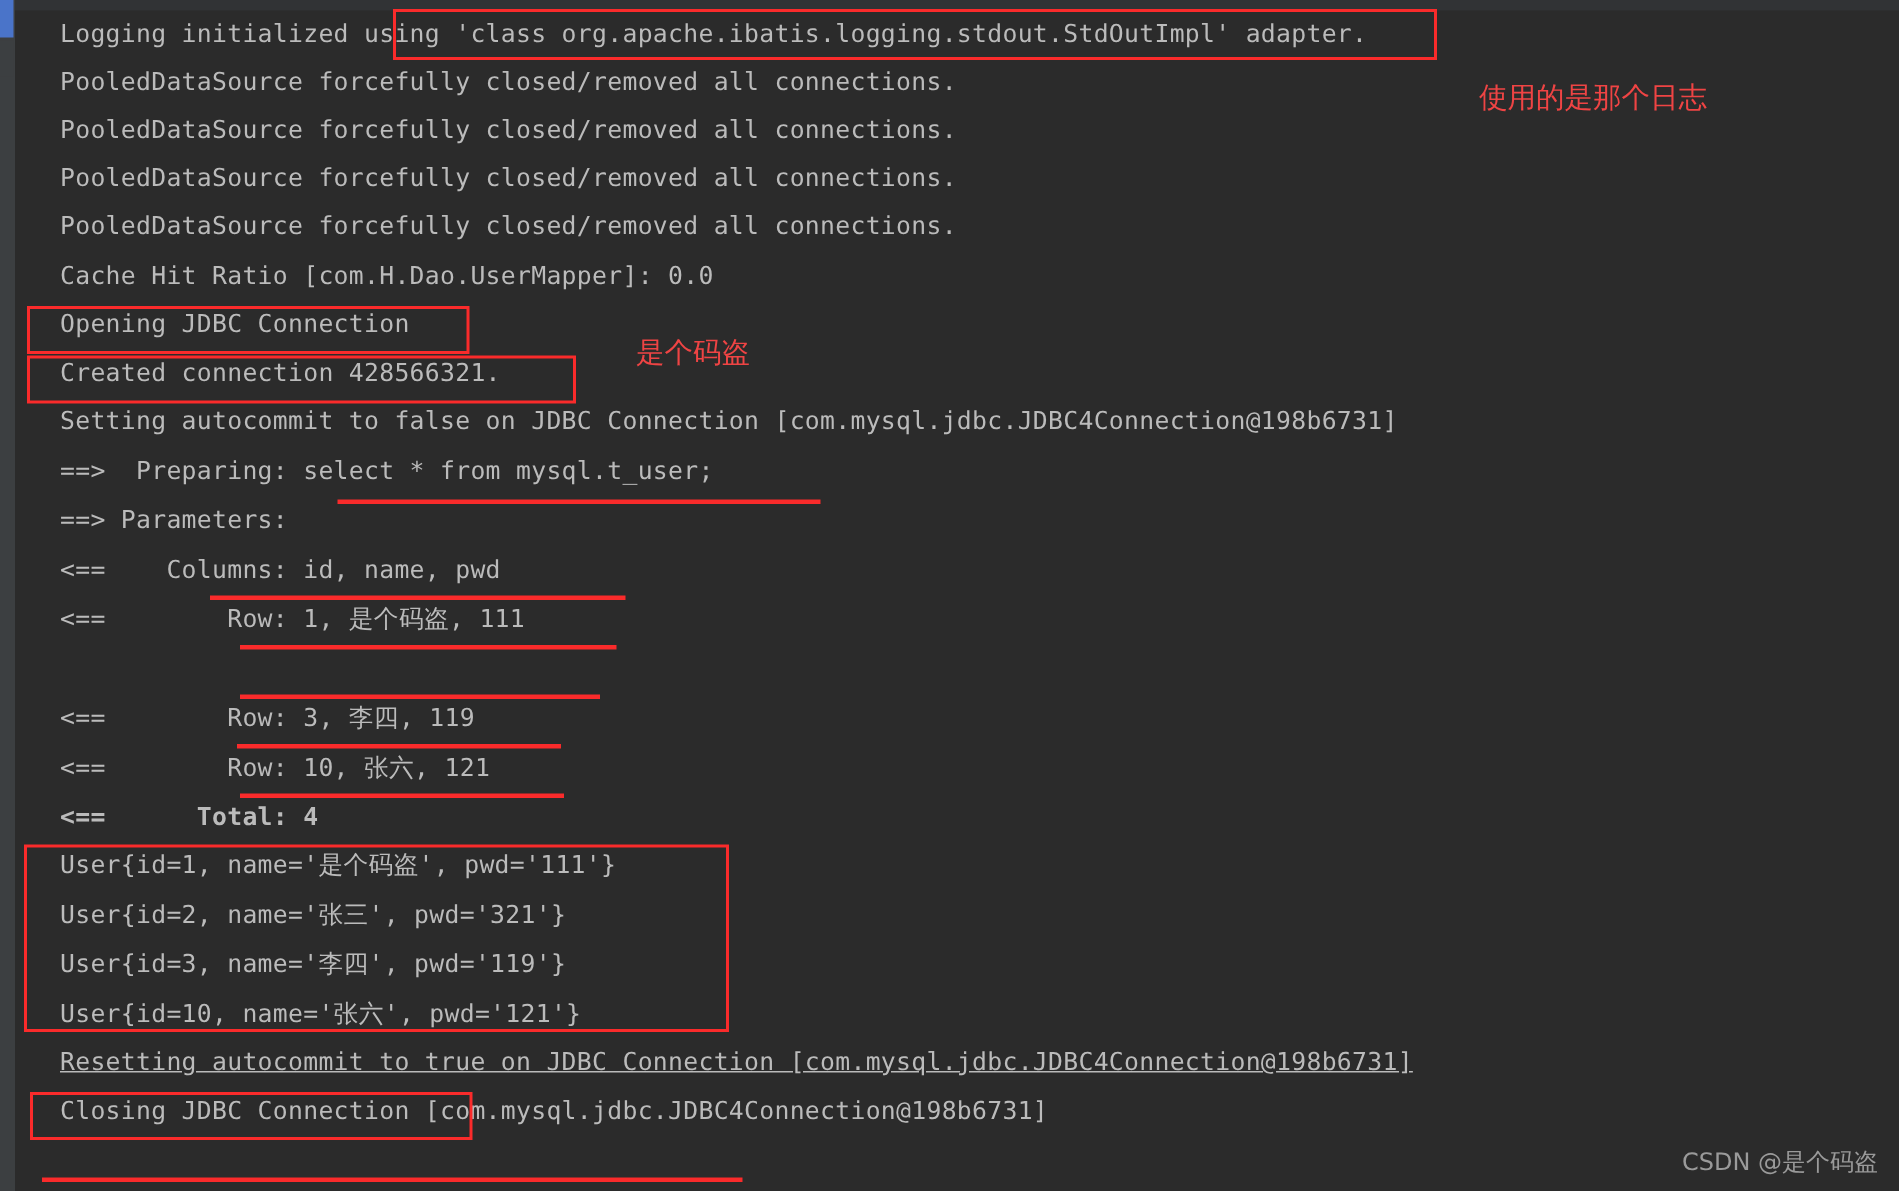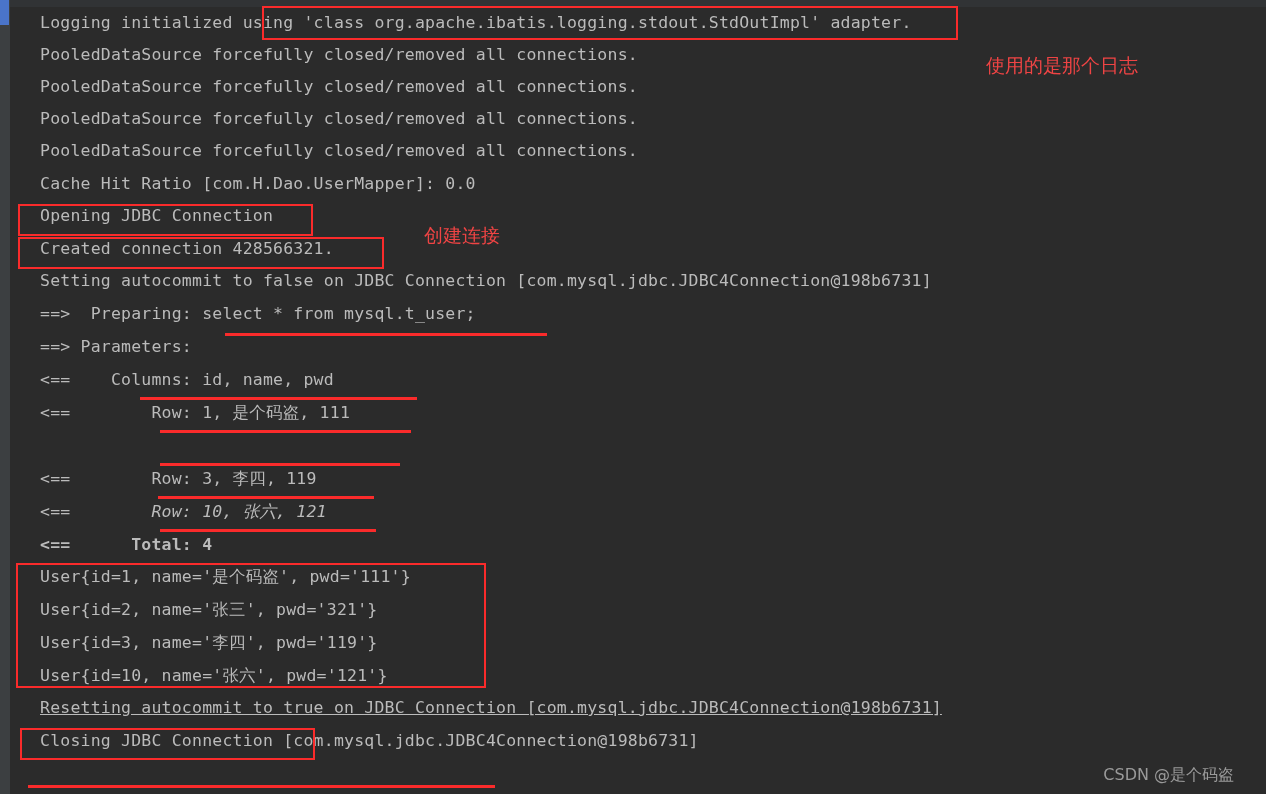--- a/index.html
+++ b/index.html
@@ -89,21 +89,21 @@
   .note {
     color: #ef4444;
     font-family: "DejaVu Sans", "Liberation Sans", sans-serif;
     font-size: 19px;
     white-space: pre;
     line-height: 1;
   }
 
   .watermark {
     position: absolute;
-    right: 32px;
+    right: 14px;
     bottom: 8px;
     color: #9a9a9a;
     font-family: "DejaVu Sans", "Liberation Sans", sans-serif;
     font-size: 16px;
     white-space: pre;
     z-index: 4;
   }
 </style>
 </head>
 <body>
@@ -125,21 +125,21 @@
       <div class="line" style="top: 142px;">PooledDataSource forcefully closed/removed all connections.</div>
       <div class="line" style="top: 175px;">Cache Hit Ratio [com.H.Dao.UserMapper]: 0.0</div>
       <div class="line" style="top: 207px;">Opening JDBC Connection</div>
       <div class="line" style="top: 240px;">Created connection 428566321.</div>
       <div class="line" style="top: 272px;">Setting autocommit to false on JDBC Connection [com.mysql.jdbc.JDBC4Connection@198b6731]</div>
       <div class="line" style="top: 305px;">==&gt;  Preparing: select * from mysql.t_user;</div>
       <div class="line" style="top: 338px;">==&gt; Parameters:</div>
       <div class="line" style="top: 371px;">&lt;==    Columns: id, name, pwd</div>
       <div class="line" style="top: 404px;">&lt;==        Row: 1, 是个码盗, 111</div>
       <div class="line" style="top: 470px;">&lt;==        Row: 3, 李四, 119</div>
-      <div class="line" style="top: 503px; font-style: italic;">&lt;==        Row: 10, 张六, 121</div>
+      <div class="line" style="top: 503px;">&lt;==        Row: 10, 张六, 121</div>
       <div class="line" style="top: 536px; font-weight: bold;">&lt;==      Total: 4</div>
       <div class="line" style="top: 568px;">User{id=1, name='是个码盗', pwd='111'}</div>
       <div class="line" style="top: 601px;">User{id=2, name='张三', pwd='321'}</div>
       <div class="line" style="top: 634px;">User{id=3, name='李四', pwd='119'}</div>
       <div class="line" style="top: 667px;">User{id=10, name='张六', pwd='121'}</div>
       <div class="line" style="top: 699px; text-decoration: underline;">Resetting autocommit to true on JDBC Connection [com.mysql.jdbc.JDBC4Connection@198b6731]</div>
       <div class="line" style="top: 732px;">Closing JDBC Connection [com.mysql.jdbc.JDBC4Connection@198b6731]</div>
     </div>
 
   <div id="annotation-layer">
@@ -149,18 +149,18 @@
       <div class="anno box" style="left: 16px; top: 563px; width: 470px; height: 125px;"></div>
       <div class="anno box" style="left: 20px; top: 728px; width: 295px; height: 32px;"></div>
       <div class="anno uline" style="left: 225px; top: 333px; width: 322px;"></div>
       <div class="anno uline" style="left: 140px; top: 397px; width: 277px;"></div>
       <div class="anno uline" style="left: 160px; top: 430px; width: 251px;"></div>
       <div class="anno uline" style="left: 160px; top: 463px; width: 240px;"></div>
       <div class="anno uline" style="left: 158px; top: 496px; width: 216px;"></div>
       <div class="anno uline" style="left: 160px; top: 529px; width: 216px;"></div>
       <div class="anno uline" style="left: 28px; top: 785px; width: 467px;"></div>
       <div class="anno note" style="left: 986px; top: 56px;">使用的是那个日志</div>
-      <div class="anno note" style="left: 424px; top: 226px;">创建连接</div>
+      <div class="anno note" style="left: 424px; top: 226px;">是个码盗</div>
     </div>
 
   <div class="watermark">CSDN @是个码盗</div>
 
 </div>
 
 </body></html>

